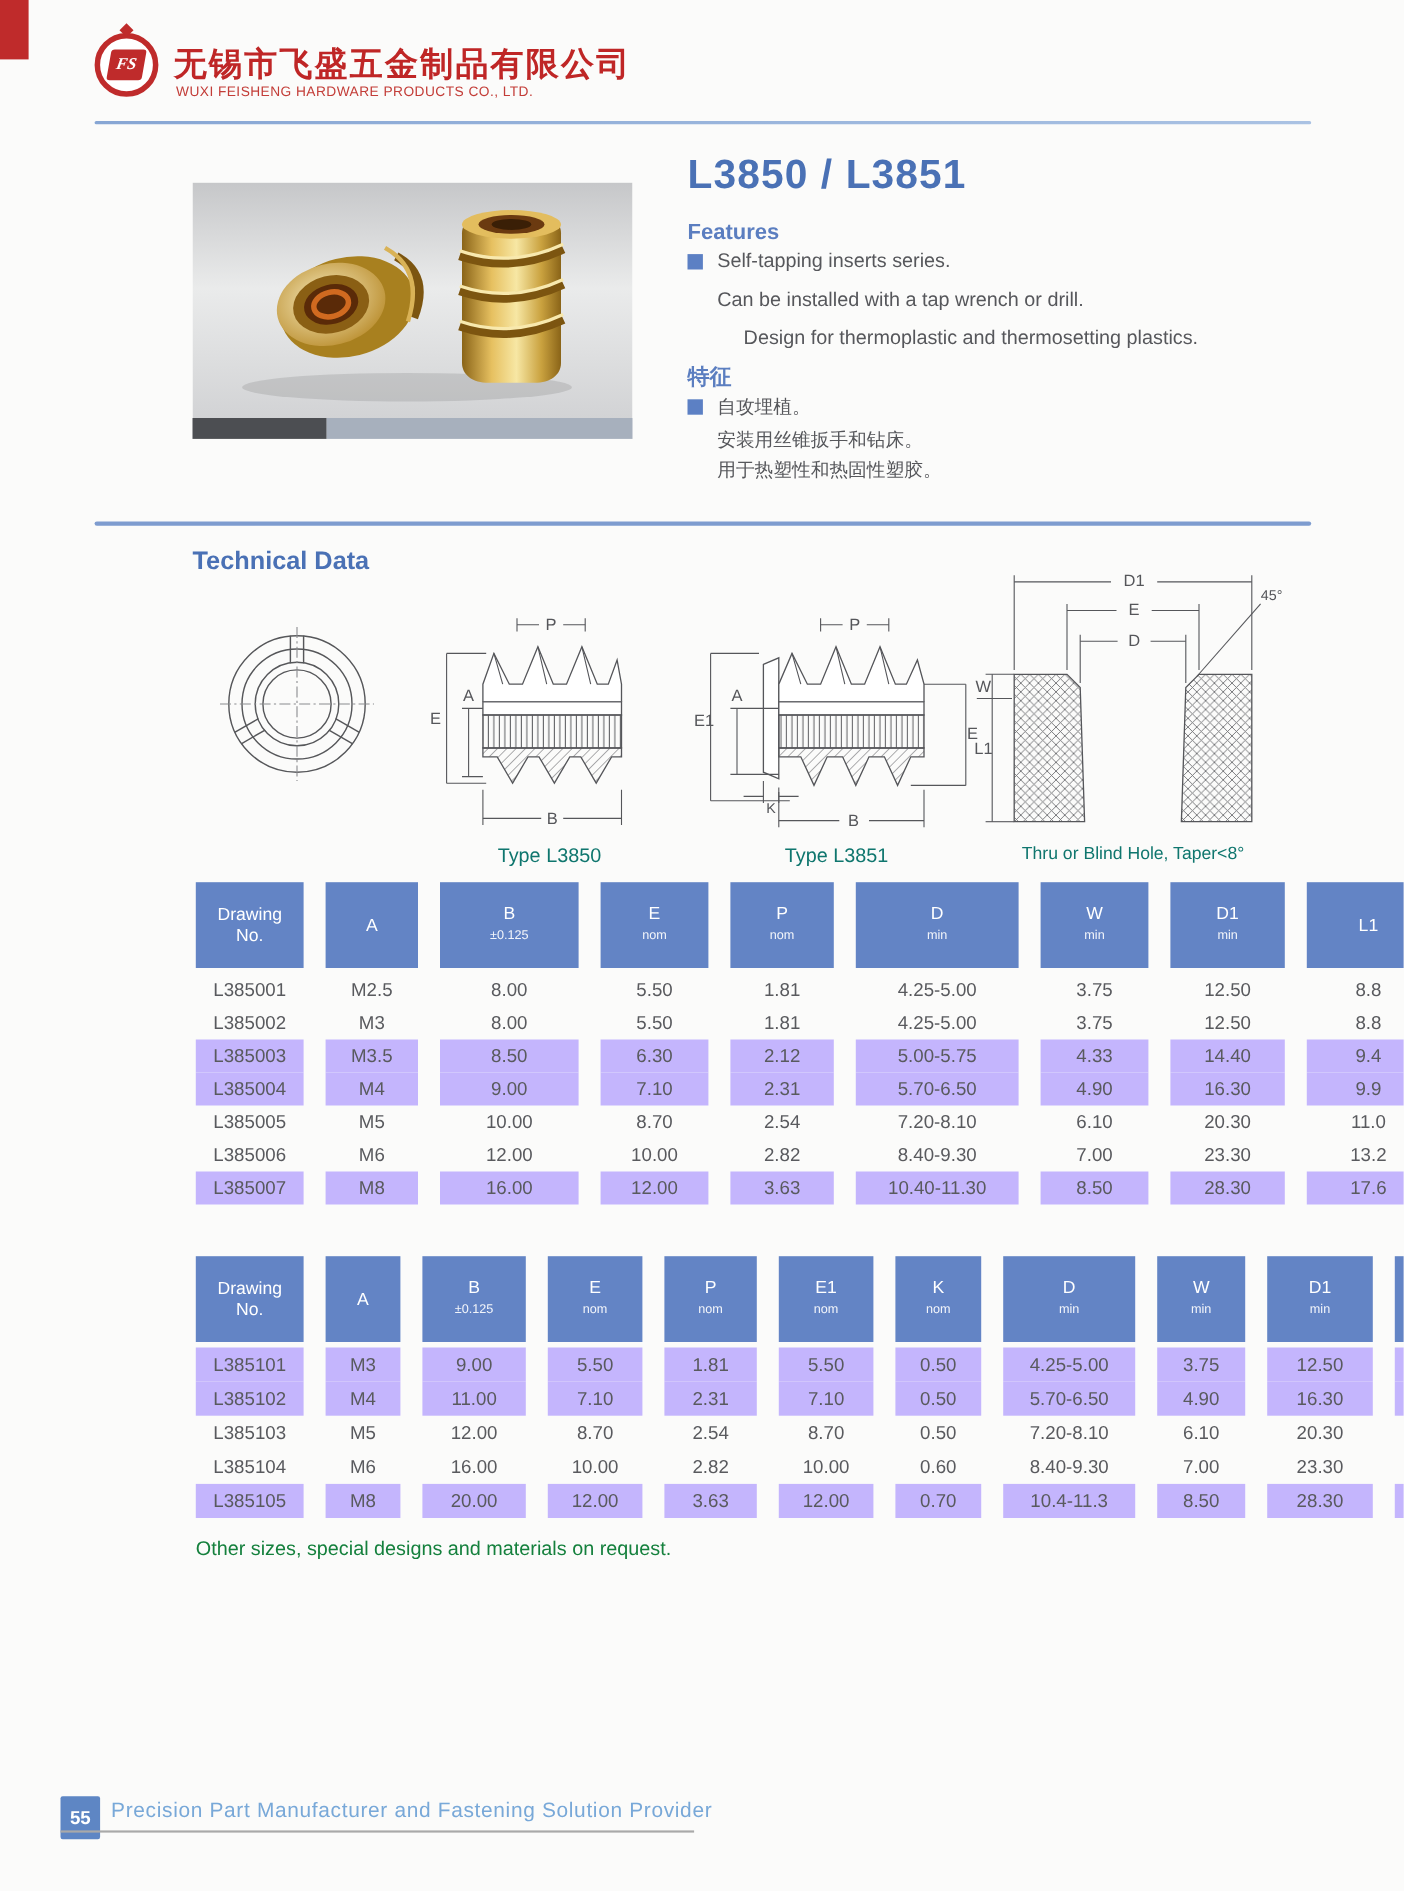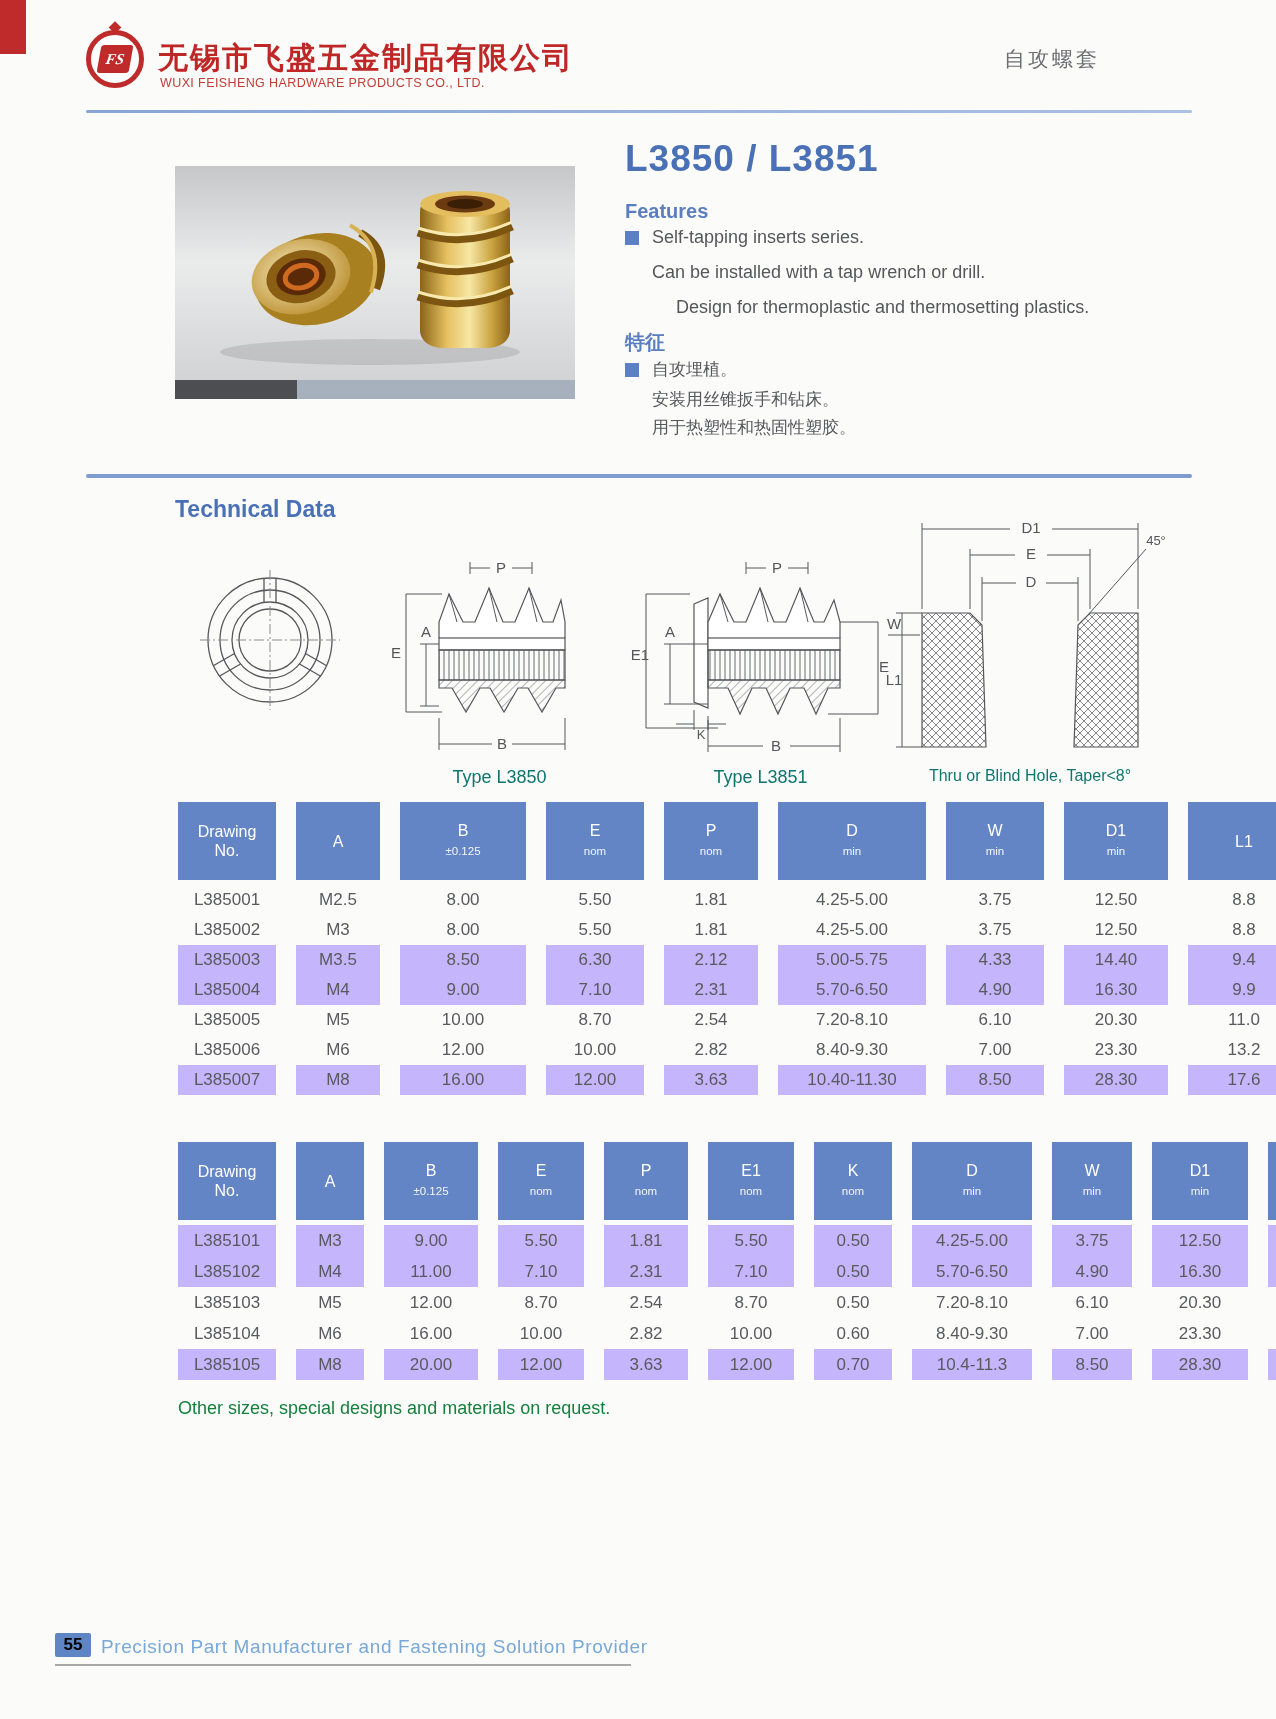--- a/index.html
+++ b/index.html
@@ -70,40 +70,39 @@
       text-align:center;font-size:16px;line-height:19px;padding:2px;box-sizing:border-box;}
   .th-label{white-space:pre-line;}
   .th-sub{font-size:11.5px;opacity:.92;margin-top:2px;}
   .td{height:30px;line-height:30px;text-align:center;font-size:17px;color:#595a5e;}
   #t2 .td{height:31px;line-height:31px;}
   .td.shade{background:#c4b5fd;}
 
   #note{left:178px;top:1398px;font-size:18px;color:#15803d;}
 
   
-  #footer-box{left:55px;top:1633px;width:36px;height:24px;background:#5e86c4;color:#000000;font-size:17px;font-weight:700;
+  #footer-box{left:55px;top:1633px;width:36px;height:39px;background:#5e86c4;color:#ffffff;font-size:17px;font-weight:700;
       display:flex;align-items:center;justify-content:center;border-radius:2px;}
   #footer-tagline{left:101px;top:1636px;font-size:19px;color:#78a8d8;letter-spacing:0.6px;}
   #footer-rule{left:55px;top:1664px;width:576px;height:2px;background:#a9a9a9;}
 </style>
 </head>
 <body>
 
 <div class="abs" id="corner-mark"></div>
 
 <div class="abs" id="logo">
   <div class="logo-ring"></div>
   <div class="logo-tick"></div>
   <div class="logo-core">FS</div>
 </div>
 <div class="abs" id="company-cn">无锡市飞盛五金制品有限公司</div>
 <div class="abs" id="company-en">WUXI FEISHENG HARDWARE PRODUCTS CO., LTD.</div>
 
 <div class="abs" id="header-right">
-  <div id="product-cn">自攻螺套</div>
 </div>
 <div class="abs" id="header-rule"></div>
 
 <div class="abs" id="photo">
   <svg viewBox="0 0 400 214" width="400" height="214">
     <defs>
       <linearGradient id="pbg" x1="0" y1="0" x2="0" y2="1">
         <stop offset="0" stop-color="#c6c7c9"></stop>
           <stop offset="0.45" stop-color="#eaebeb"></stop>
           <stop offset="1" stop-color="#d2d3d5"></stop>

